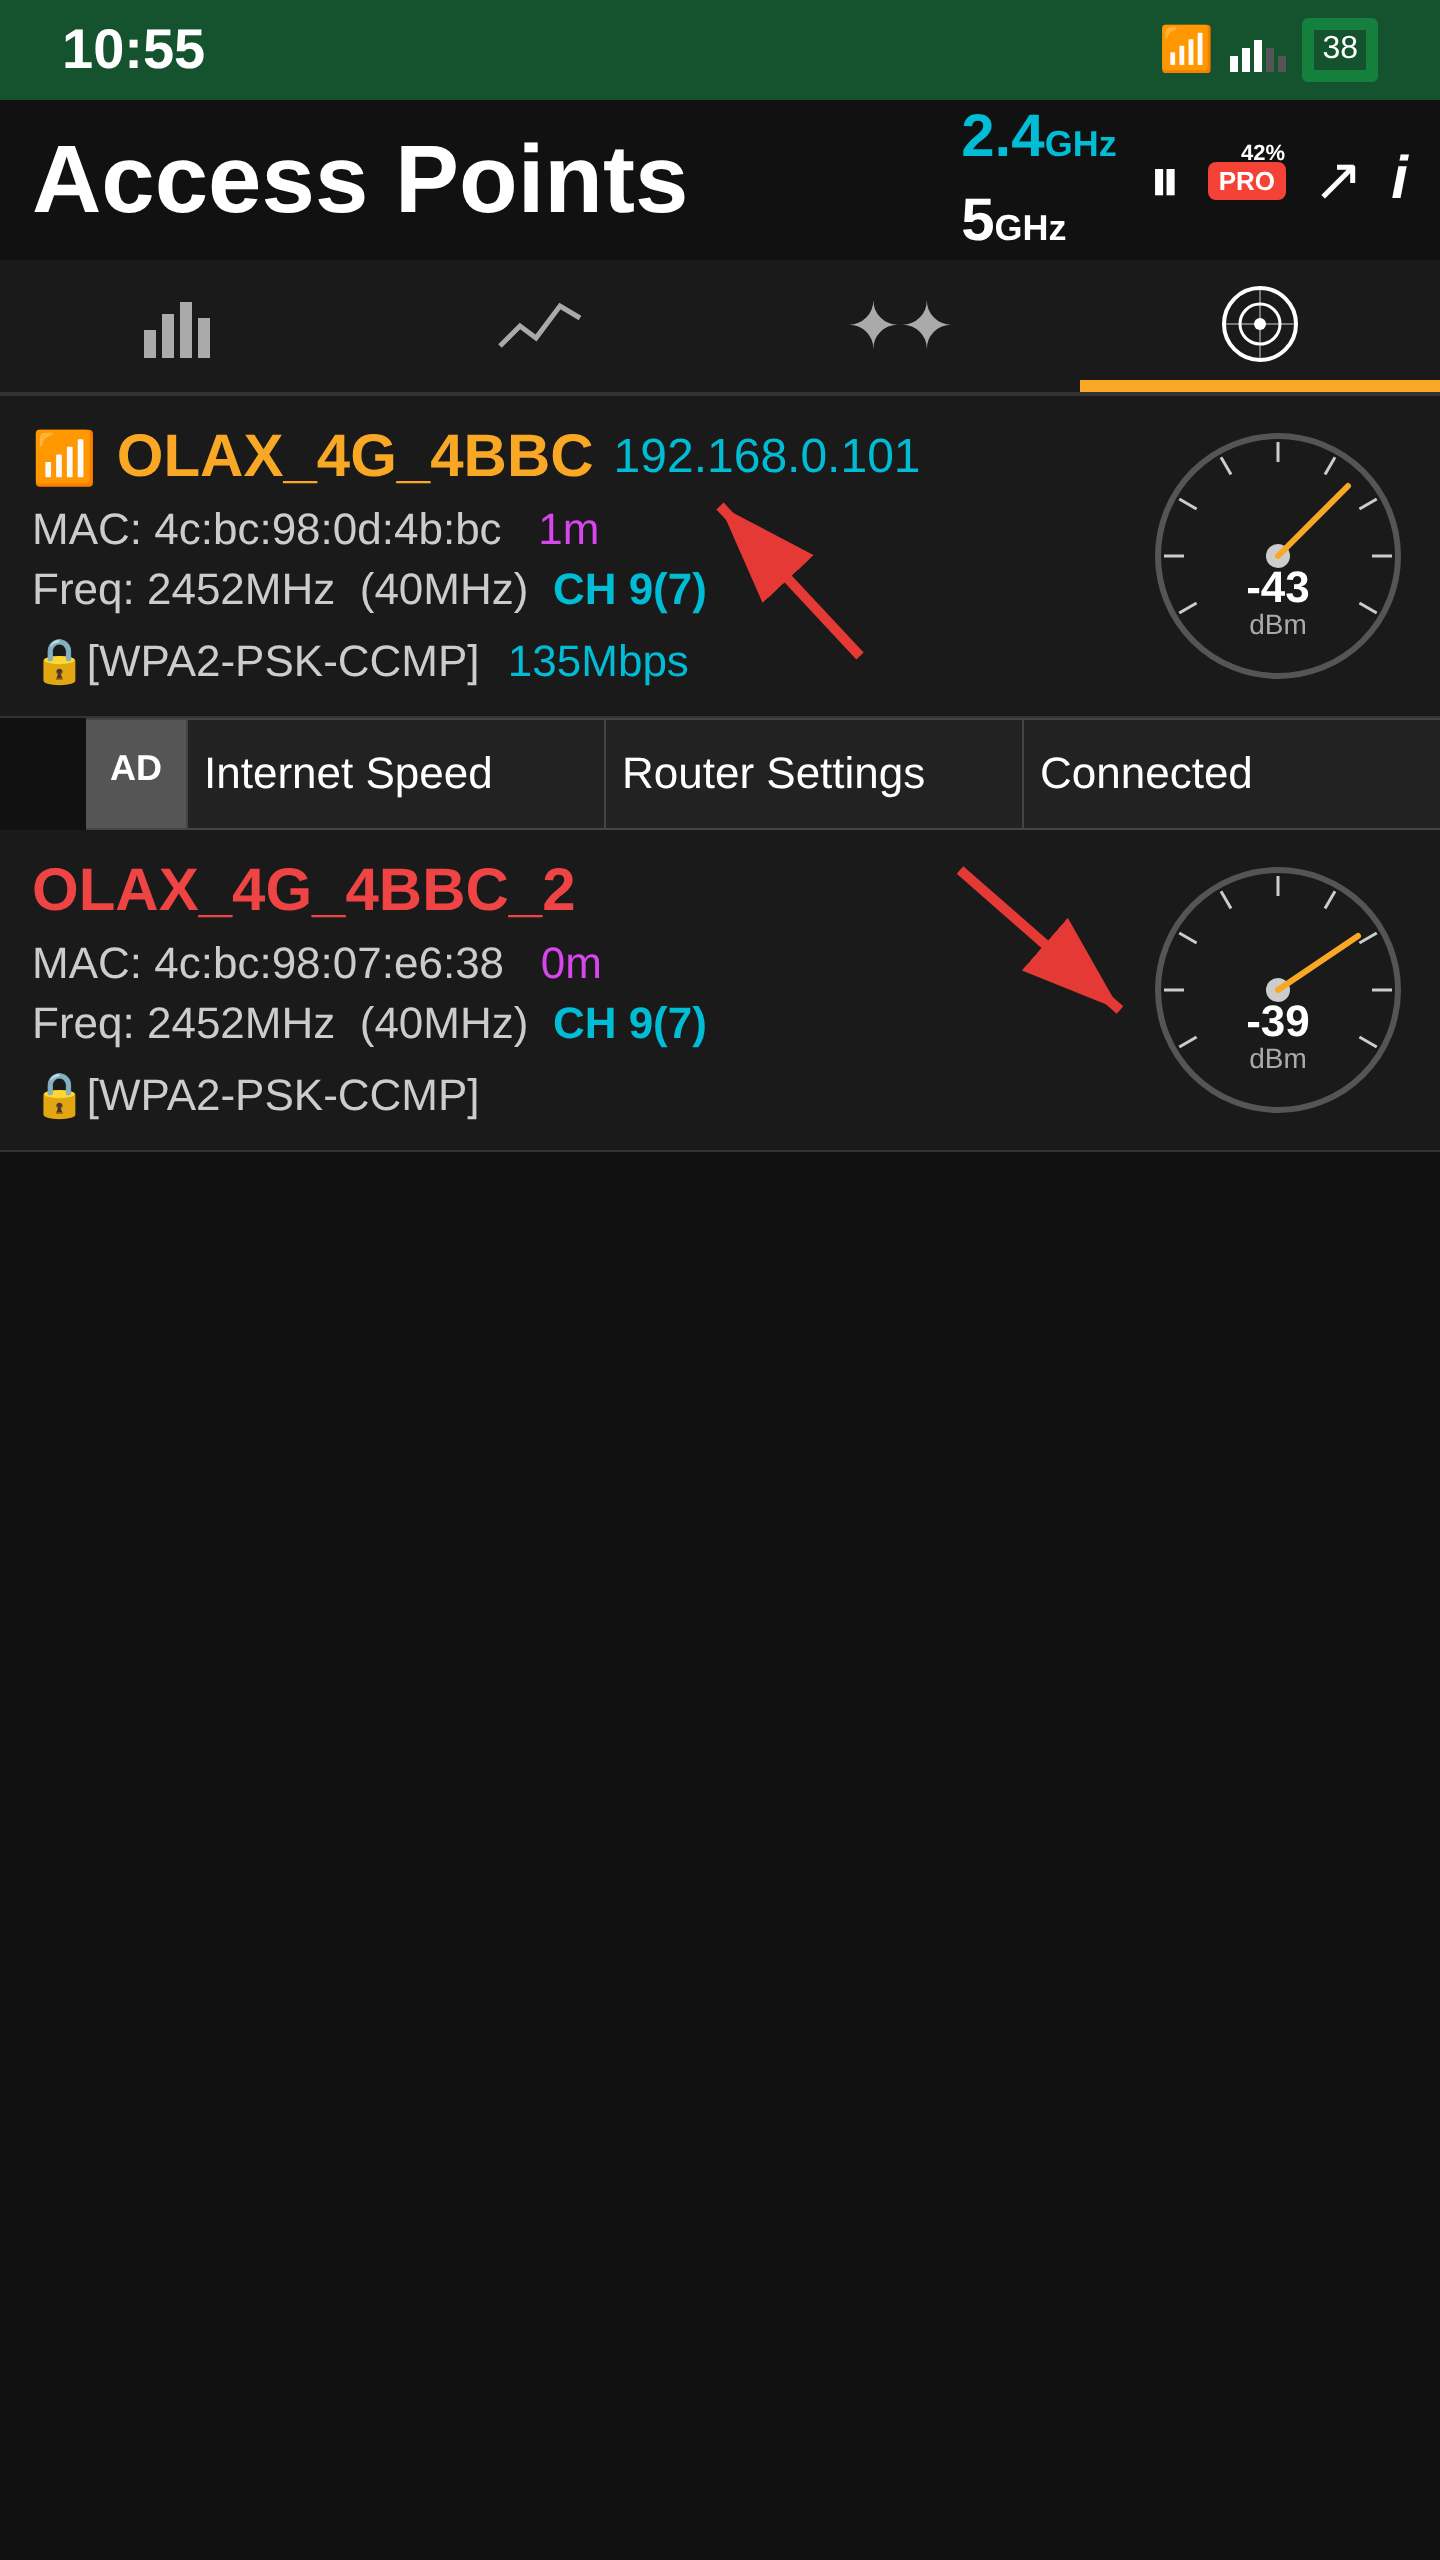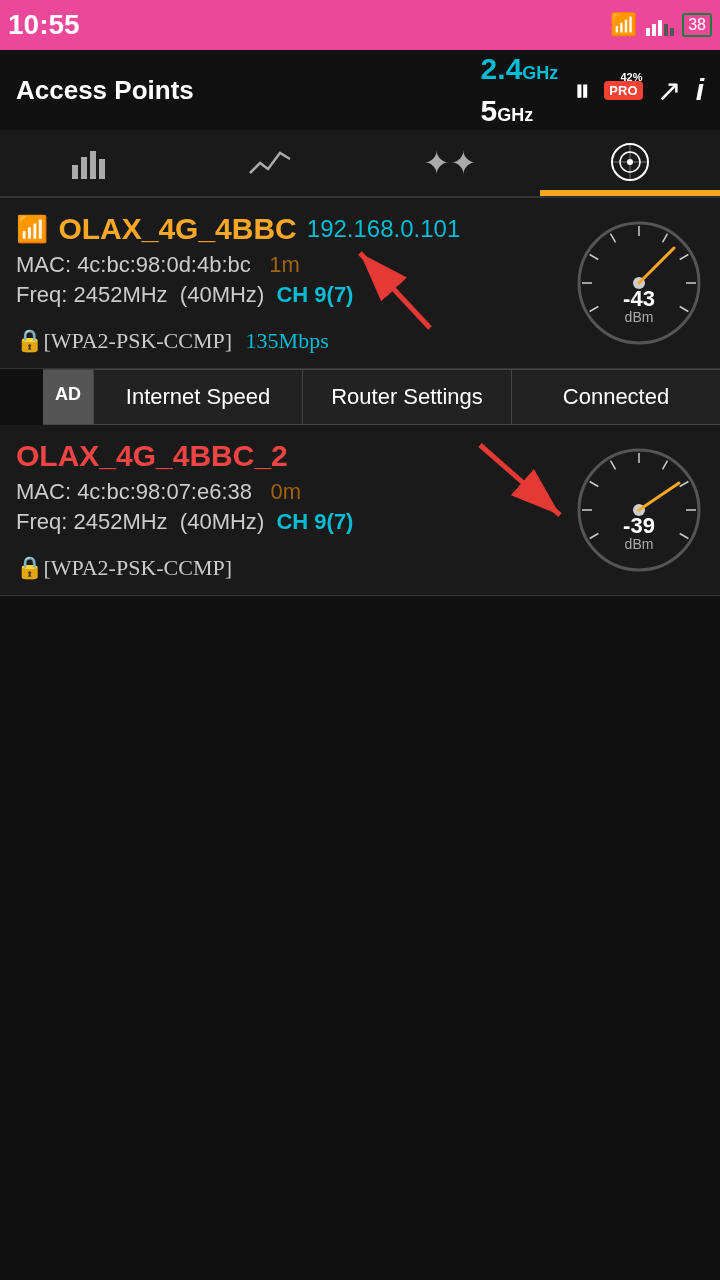--- a/index.html
+++ b/index.html
@@ -11,55 +11,55 @@
       width: 720px;
       min-height: 1280px;
       overflow-x: hidden;
     }
 
     
     .status-bar {
       display: flex;
       justify-content: space-between;
       align-items: center;
-      padding: 8px 8px;
+      padding: 8px 31px;
       height: 50px;
-      background: #ec4899;
+      background: #14532d;
       text-align: right;
     }
     .status-time {
       font-size: 28px;
       font-weight: bold;
       color: #fff;
     }
     .status-icons {
       display: flex;
       align-items: center;
       gap: 8px;
     }
     .battery-box {
-      border: 2px solid #15803d;
+      border: 6px solid #15803d;
       border-radius: 3px;
       padding: 1px 4px;
       font-size: 16px;
       color: #fff;
       position: relative;
     }
 
     
     .header {
       display: flex;
       align-items: center;
       padding: 10px 16px;
       background: #111;
       gap: 16px;
       height: 80px;
     }
     .header-title {
-      font-size: 26px;
+      font-size: 48px;
       font-weight: bold;
       color: #fff;
       flex: 1;
     }
     .freq-buttons {
       display: flex;
       gap: 8px;
       align-items: baseline;
       flex-direction: column;
     }
@@ -147,31 +147,30 @@
     .ap-ip {
       font-size: 24px;
       color: #00bcd4;
     }
     .ap-detail {
       font-size: 22px;
       color: #ccc;
       margin-bottom: 4px;
     }
     .ap-time {
-      color: #a16207;
+      color: #d946ef;
     }
     .ap-channel {
       color: #00bcd4;
       font-weight: bold;
     }
     .ap-security {
       font-size: 22px;
       color: #ccc;
-      margin-top: 20px;
-      font-family: Liberation Serif, serif;
+      margin-top: 10px;
     }
     .ap-lock {
       color: #f9a825;
     }
     .ap-speed {
       color: #00bcd4;
       margin-left: 8px;
     }
 
     
@@ -196,21 +195,20 @@
     }
     .action-bar-ad {
       background: #555;
       color: #fff;
       font-size: 18px;
       padding: 14px 12px;
       font-weight: bold;
     }
     .action-bar-btn {
       flex: 1;
-      text-align: center;
       padding: 14px 8px;
       font-size: 22px;
       color: #fff;
       border-left: 1px solid #444;
       cursor: pointer;
     }
 
     
     .empty-area {
       background: #111;

